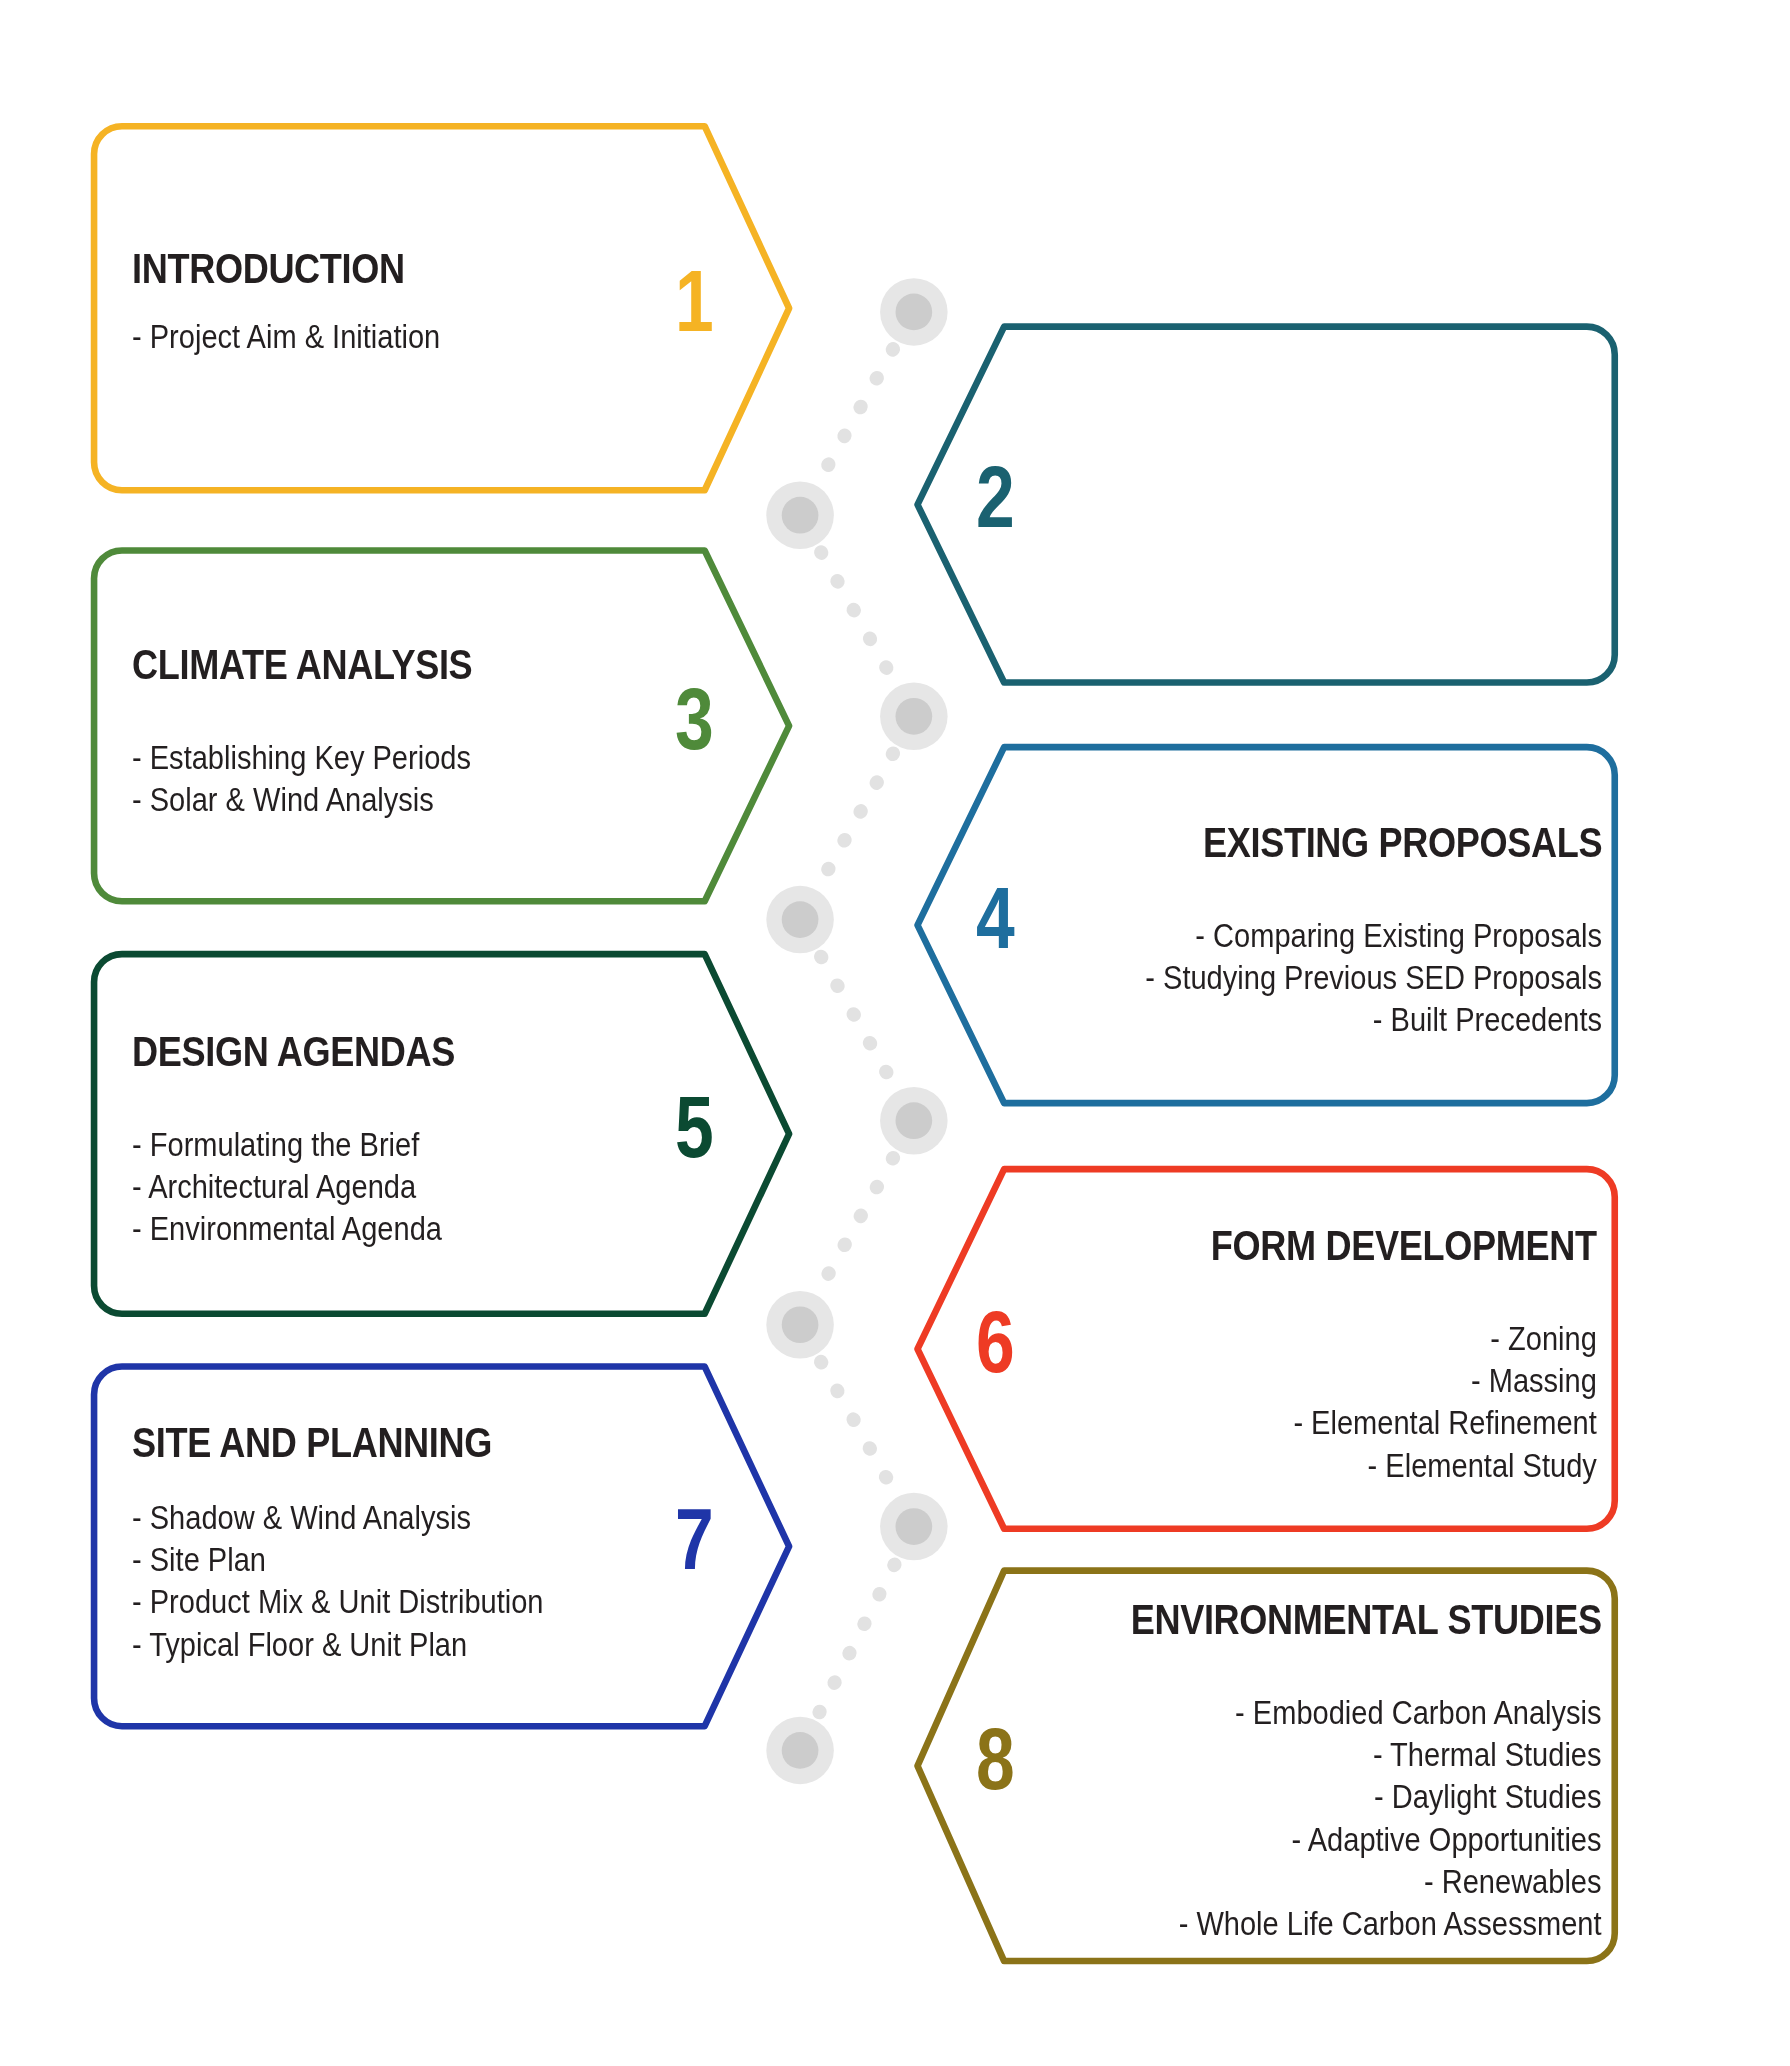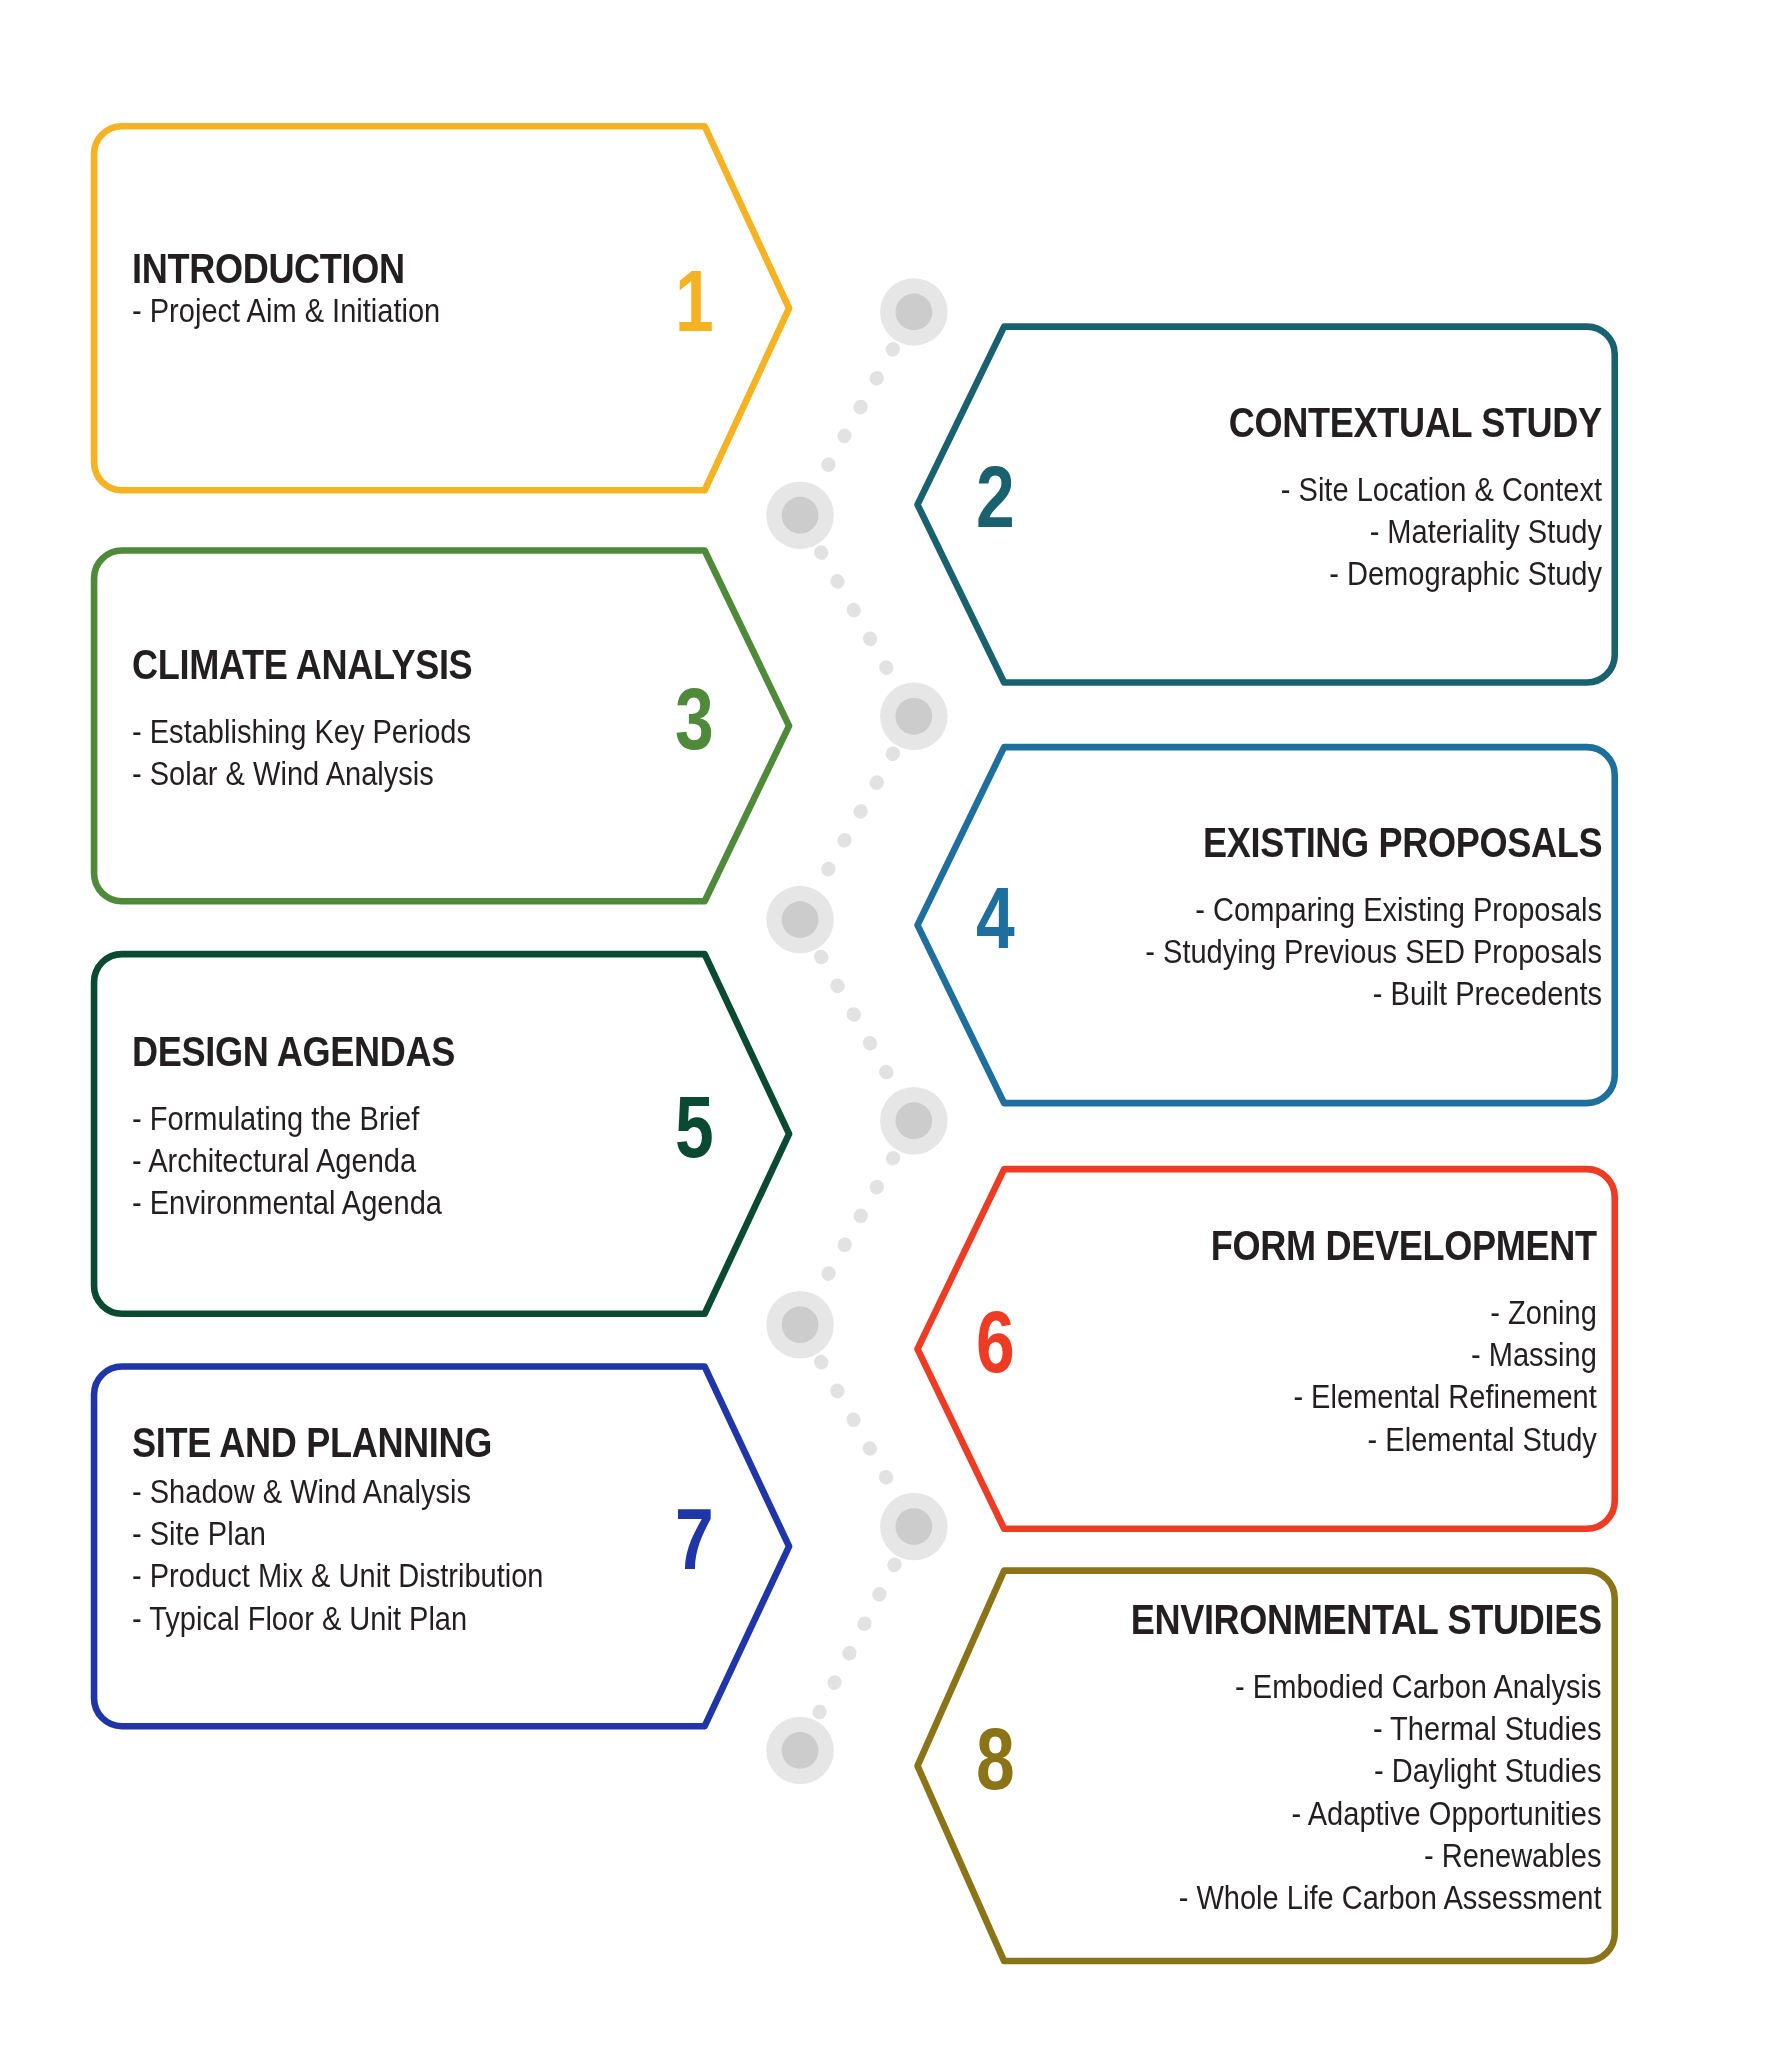--- a/index.html
+++ b/index.html
@@ -6,21 +6,21 @@
   body{
     width:1791px;height:2066px;position:relative;overflow:hidden;
     font-family:"Liberation Sans", sans-serif;
     -webkit-font-smoothing:antialiased;
   }
   #stage{position:absolute;left:0;top:0;width:1791px;height:2066px;}
   #connectors{position:absolute;left:0;top:0;width:1791px;height:2066px;pointer-events:none;}
 
   .card{position:absolute;}
   .card svg.shape{position:absolute;left:0;top:0;overflow:visible;}
-  .card .content{position:absolute;display:flex;flex-direction:column;}
+  .card .content{position:absolute;display:flex;flex-direction:column;gap:26px;}
 
   .card-title{
     font-weight:bold;
     letter-spacing:-0.4px;
     color:#231f20;
     line-height:1.0;
     font-size:42px;
     transform:scaleX(0.86);
     white-space:nowrap;
   }
@@ -110,28 +110,20 @@
       <div class="card right" style="left: 0px; top: 0px; width: 1791px; height: 2066px;">
         <svg class="shape" width="1791" height="2066" viewBox="0 0 2440 2815">
           <path d="M 1368 445
           L 2162 445
           A 38 38 0 0 1 2200 483
           L 2200 892
           A 38 38 0 0 1 2162 930
           L 1368 930
           L 1250 687.5 Z" fill="#ffffff" stroke="#1A6170" stroke-width="9" stroke-linejoin="round"></path>
         </svg>
-        <div class="content" style="right: 189px; width: 631px; top: 402px;">
-          <div class="card-title">CONTEXTUAL STUDY</div>
-          <ul class="card-list" style="margin-top: 25px;">
-            <li>- Site Location &amp; Context</li>
-            <li>- Materiality Study</li>
-            <li>- Demographic Study</li>
-          </ul>
-        </div>
         <div class="big-number" style="color: rgb(26, 97, 112); left: 976px; top: 453px;">2</div>
       </div>
       <div class="card left" style="left: 0px; top: 0px; width: 1791px; height: 1457px;">
         <svg class="shape" width="1791" height="2066" viewBox="0 0 2440 2815">
           <path d="M 166 750
           L 960 750
           L 1075 989
           L 960 1228
           L 166 1228
           A 38 38 0 0 1 128 1190

